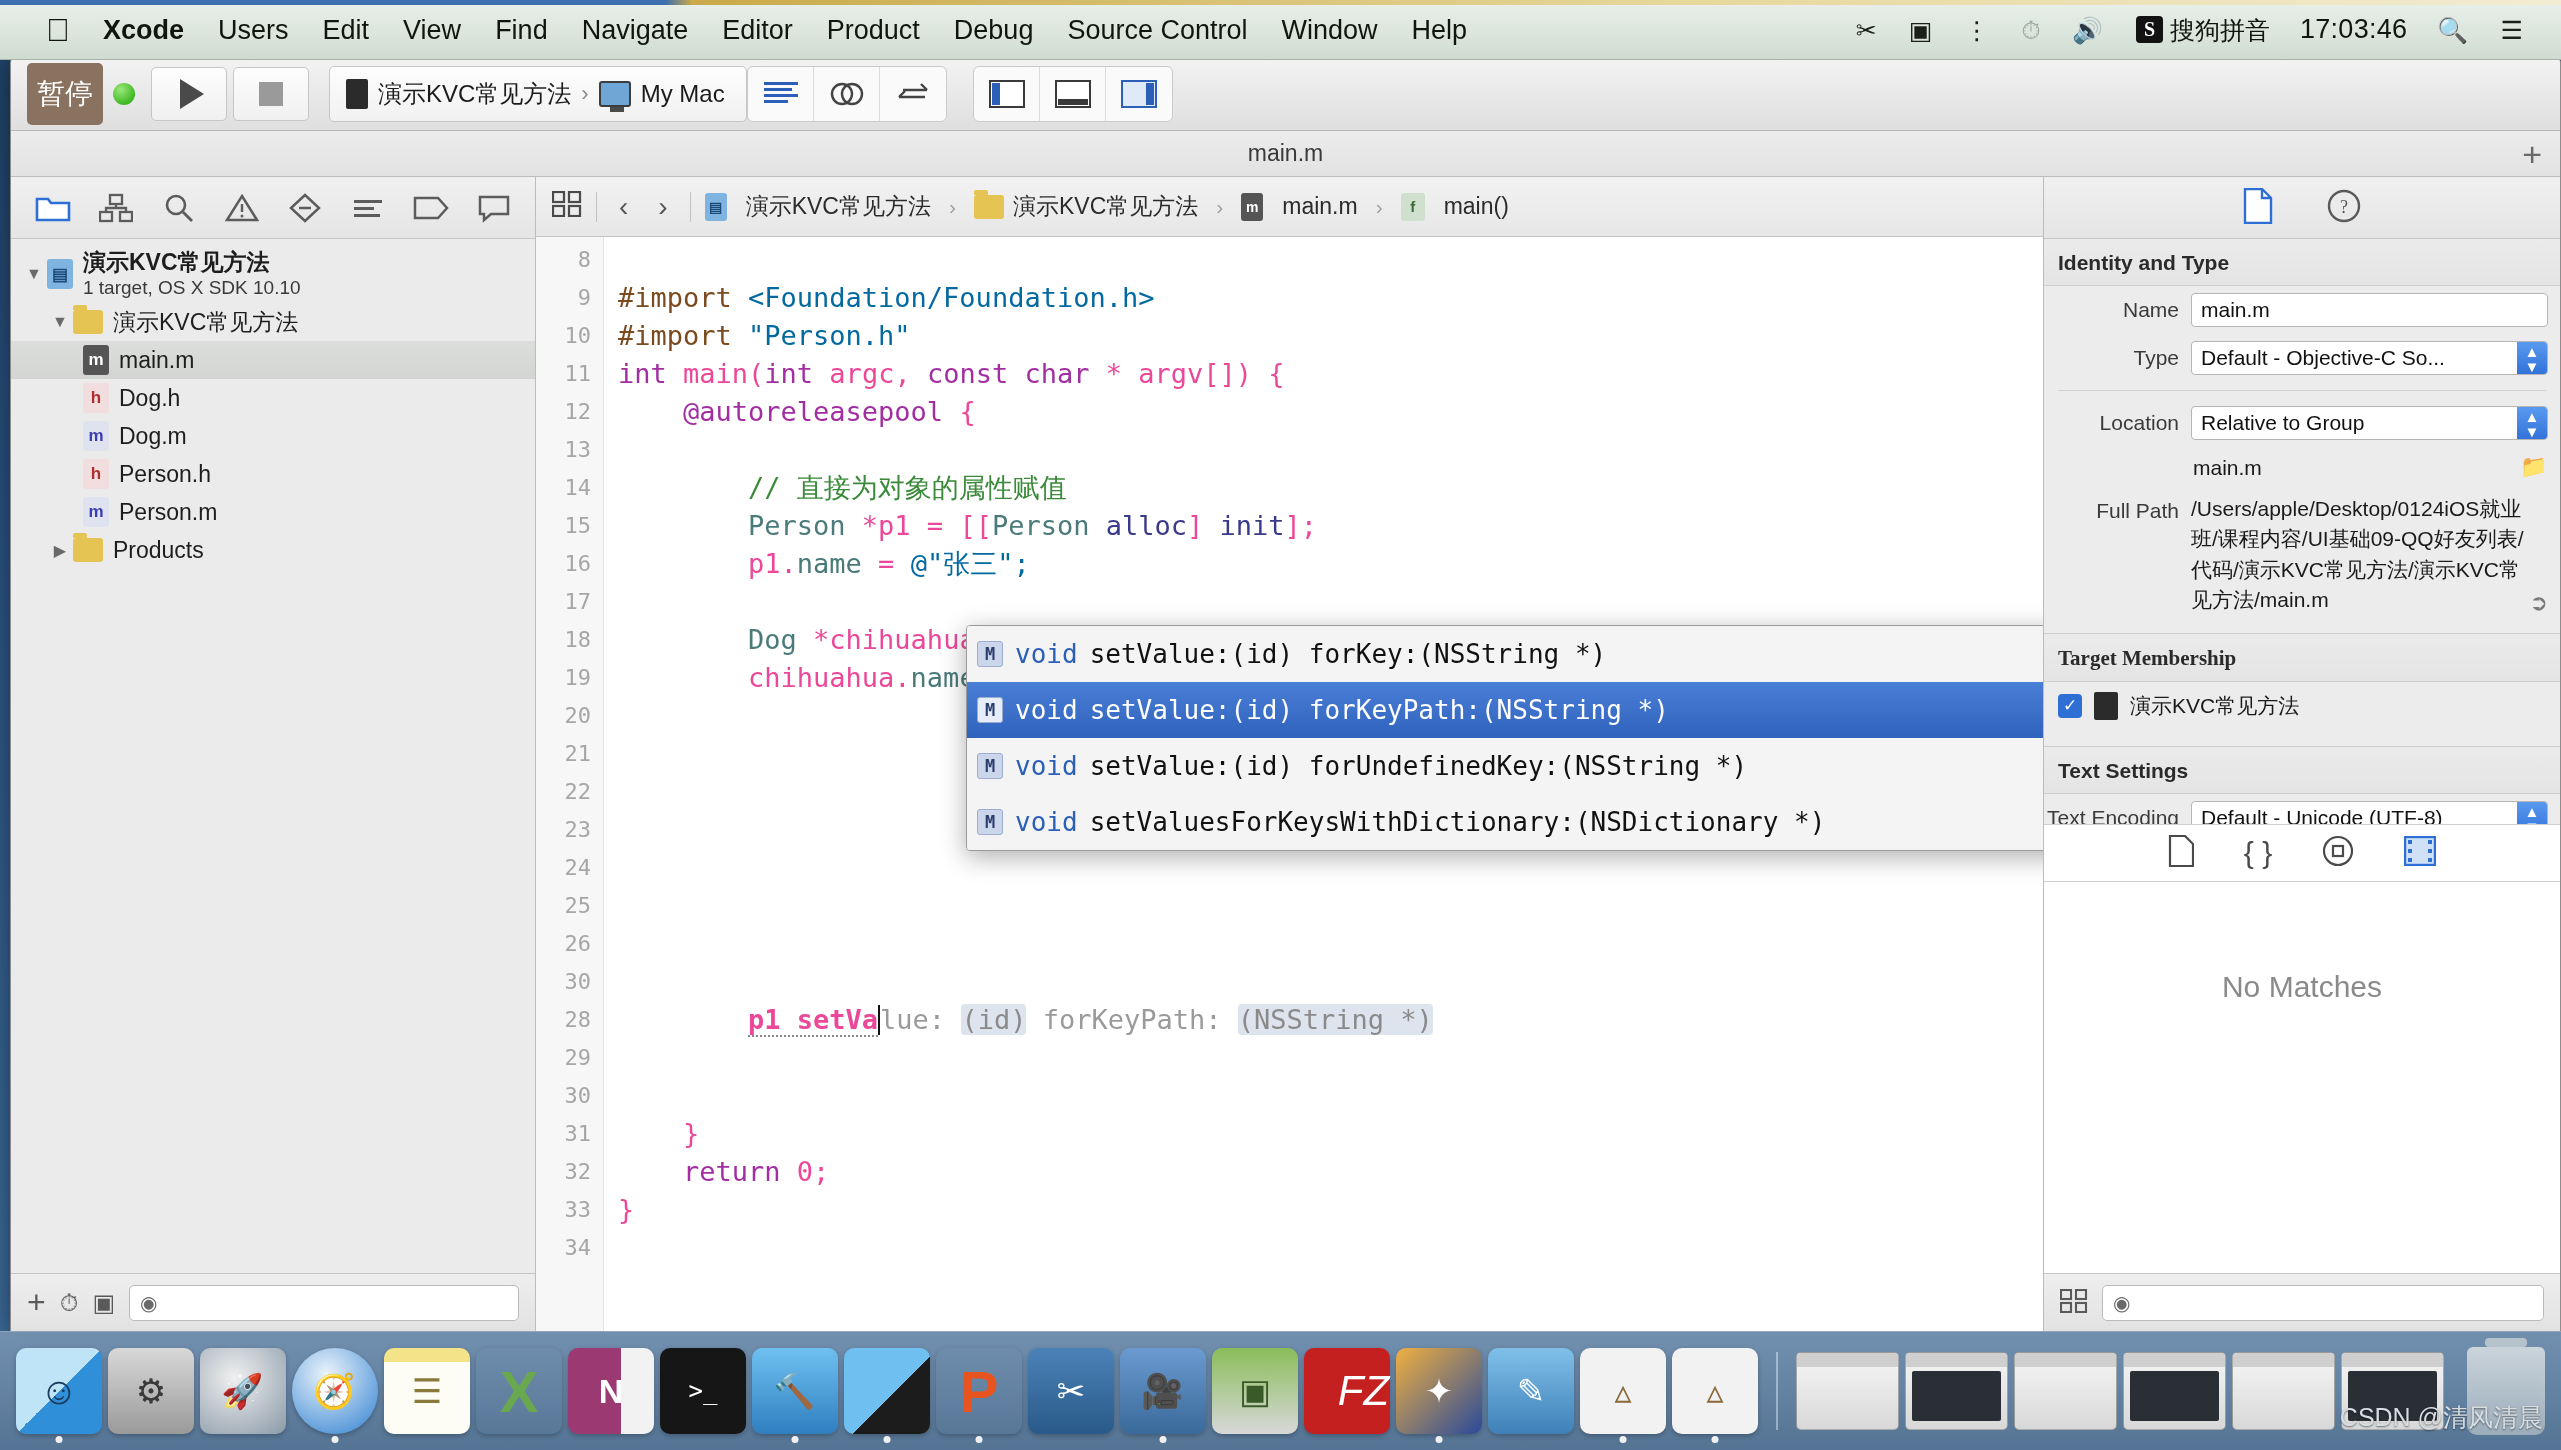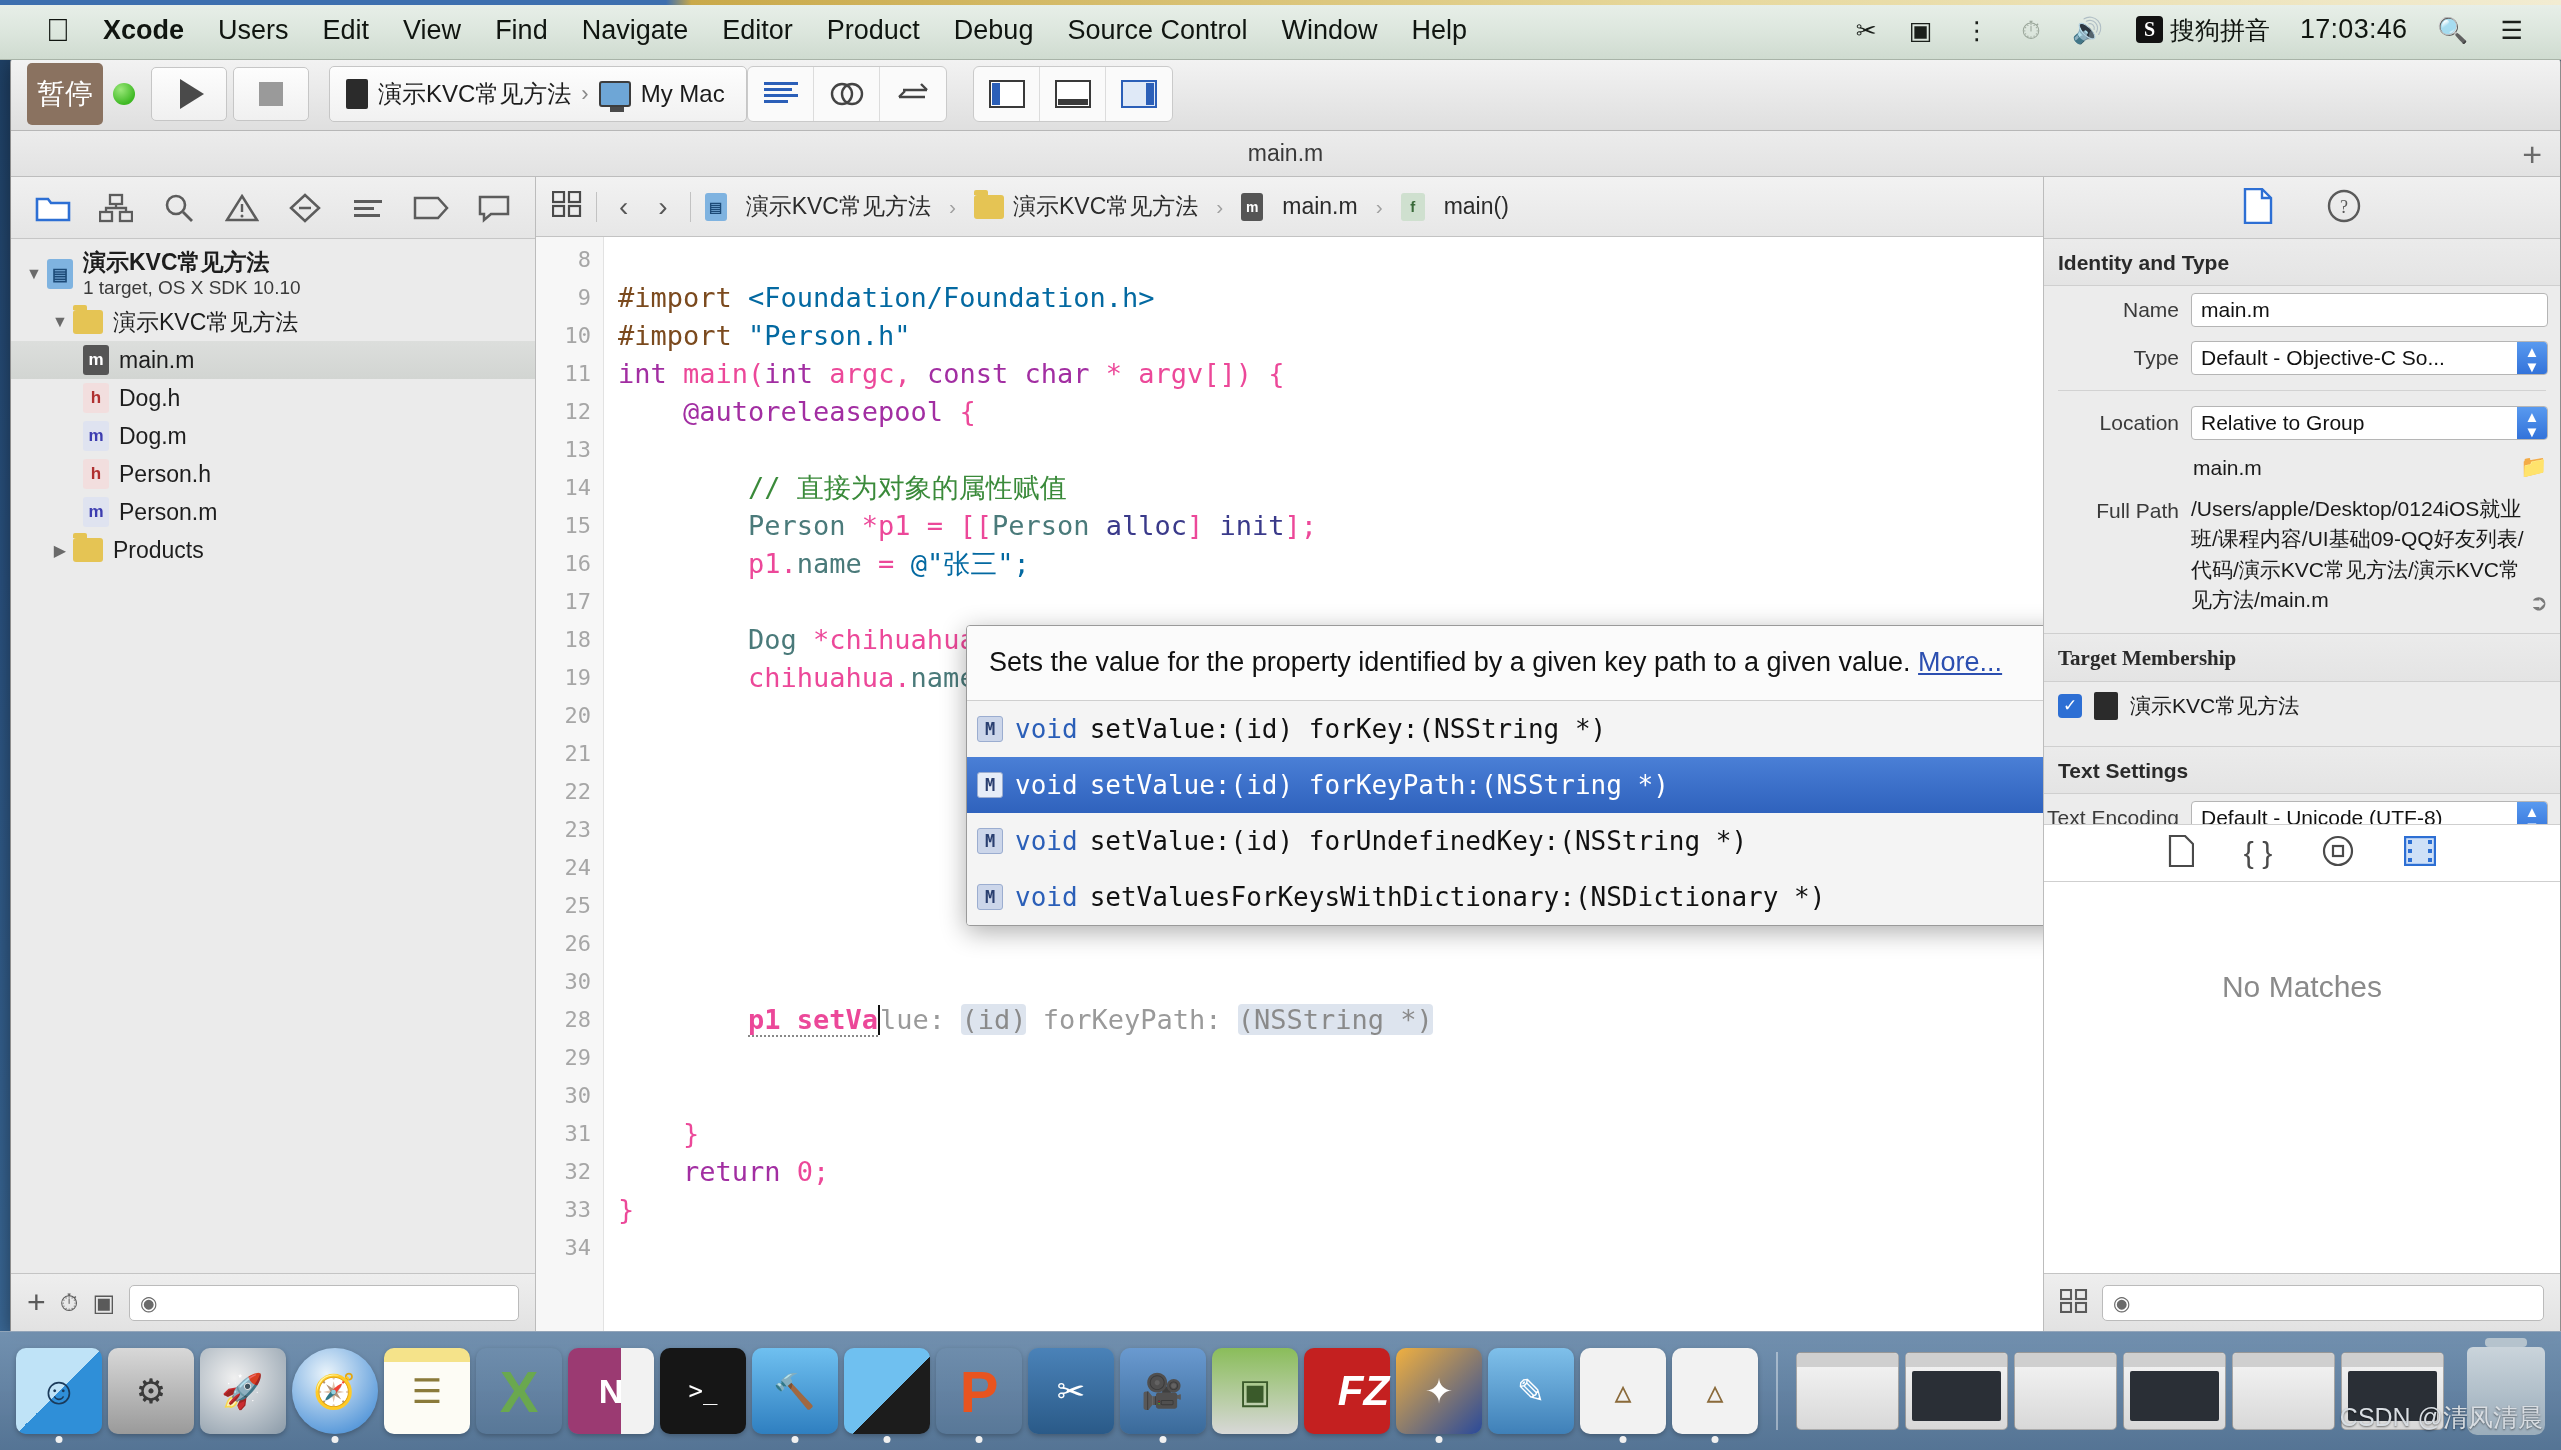--- a/index.html
+++ b/index.html
@@ -529,23 +529,20 @@
             <div class="ln">29</div>
             <div class="ln">30</div>
             <div class="ln">31</div>
             <div class="ln">32</div>
             <div class="ln">33</div>
             <div class="ln">34</div>
           </div>
         <div id="code"><div class="cl">&nbsp;</div><div class="cl"><span class="pp">#import </span><span class="str">&lt;Foundation/Foundation.h&gt;</span></div><div class="cl"><span class="pp">#import </span><span class="str">"Person.h"</span></div><div class="cl"><span class="kw">int</span><span class="plain"> main(</span><span class="kw">int</span><span class="plain"> argc, </span><span class="kw">const</span><span class="plain"> </span><span class="kw">char</span><span class="plain"> * argv[]) {</span></div><div class="cl"><span class="plain">    </span><span class="kw">@autoreleasepool</span><span class="plain"> {</span></div><div class="cl">&nbsp;</div><div class="cl"><span class="plain">        </span><span class="cmt">// 直接为对象的属性赋值</span></div><div class="cl"><span class="plain">        </span><span class="typ">Person</span><span class="plain"> *p1 = [[</span><span class="typ">Person</span><span class="plain"> </span><span class="meth">alloc</span><span class="plain">] </span><span class="meth">init</span><span class="plain">];</span></div><div class="cl"><span class="plain">        p1.</span><span class="typ">name</span><span class="plain"> = </span><span class="str">@"张三";</span></div><div class="cl">&nbsp;</div><div class="cl"><span class="plain">        </span><span class="typ">Dog</span><span class="plain"> *chihuahua = [[</span><span class="typ">Dog</span><span class="plain"> </span><span class="meth">alloc</span><span class="plain">] </span><span class="meth">init</span><span class="plain">];</span></div><div class="cl"><span class="plain">        chihuahua.</span><span class="typ">name</span><span class="plain"> = </span><span class="str">@"吉娃娃";</span></div><div class="cl">&nbsp;</div><div class="cl">&nbsp;</div><div class="cl">&nbsp;</div><div class="cl">&nbsp;</div><div class="cl">&nbsp;</div><div class="cl">&nbsp;</div><div class="cl">&nbsp;</div><div class="cl">&nbsp;</div><div class="cl"><span class="plain">        </span><span class="plain" style="border-bottom:2px dotted #888;font-weight:bold;">p1 setVa</span><span class="plain" style="display:inline-block;width:2px;height:30px;background:#111;vertical-align:-6px;"></span><span class="plain" style="color:#9a9a9a;">lue:</span><span class="plain"> </span><span class="plain" style="color:#8a8a8a;background:#dde4ee;border-radius:4px;">(id)</span><span class="plain" style="color:#9a9a9a;"> forKeyPath: </span><span class="plain" style="color:#8a8a8a;background:#dde4ee;border-radius:4px;">(NSString *)</span></div><div class="cl">&nbsp;</div><div class="cl">&nbsp;</div><div class="cl"><span class="plain">    }</span></div><div class="cl"><span class="plain">    </span><span class="kw">return</span><span class="plain"> 0;</span></div><div class="cl"><span class="plain">}</span></div><div class="cl">&nbsp;</div></div>
 
         <div id="completion">
-          <div id="comp-doc">
-            <span>Sets the value for the property identified by a given key path to a given value. </span><a href="#">More...</a>
-          </div>
           <div id="comp-list">
               <div class="comp-row">
                 <span class="mbadge">M</span>
                 <span class="c-void">void</span>
                 <span class="c-name">setValue:(id) forKey:(NSString *)</span>
               </div>
               <div class="comp-row sel">
                 <span class="mbadge">M</span>
                 <span class="c-void">void</span>
                 <span class="c-name">setValue:(id) forKeyPath:(NSString *)</span>
@@ -709,21 +706,21 @@
   <div class="dk" style="background:linear-gradient(90deg,#9b3a72 62%,#f2f2f2 62%);font-weight:bold;">N</div>
   <div class="dk" style="background:#161616;font-size:24px;font-family:'DejaVu Sans Mono',monospace;">&gt;_</div>
   <div class="dk" style="background:linear-gradient(180deg,#6fc0f0,#2f7fc0);">🔨<span class="dot"></span></div>
   <div class="dk" style="background:linear-gradient(135deg,#6fc0f0 55%,#1c1c1c 55%);">
       <span class="dot"></span>
     </div>
   <div class="dk" style="background:transparent;color:#e8541f;font-size:58px;font-weight:bold;">P<span class="dot"></span></div>
   <div class="dk" style="background:linear-gradient(180deg,#4a82b8,#2a5a88);">✂</div>
   <div class="dk" style="background:linear-gradient(180deg,#6a9ad0,#3a6a9a);">🎥<span class="dot"></span></div>
   <div class="dk" style="background:linear-gradient(180deg,#8abd5a,#d8d8d8);color:#3a5a2a;">▣</div>
-  <div class="dk" style="background:#c42020;font-weight:bold;font-style:italic;font-size:42px;padding-left:33px;">FZ</div>
+  <div class="dk" style="background:#c42020;font-weight:normal;font-style:italic;font-size:42px;padding-left:33px;">FZ</div>
   <div class="dk" style="background:linear-gradient(135deg,#f0b040,#2a4a9a);">✦<span class="dot"></span></div>
   <div class="dk" style="background:linear-gradient(180deg,#7fc0ea,#3f80b8);">✎</div>
   <div class="dk" style="background:#f2f2f2;color:#8a6a3a;">▵<span class="dot"></span></div>
   <div class="dk" style="background:#f2f2f2;color:#8a6a3a;">▵<span class="dot"></span></div>
 
   <div class="dk-sep"></div>
 
   <div class="dk-win">
       <div class="bar"></div>
     </div>

